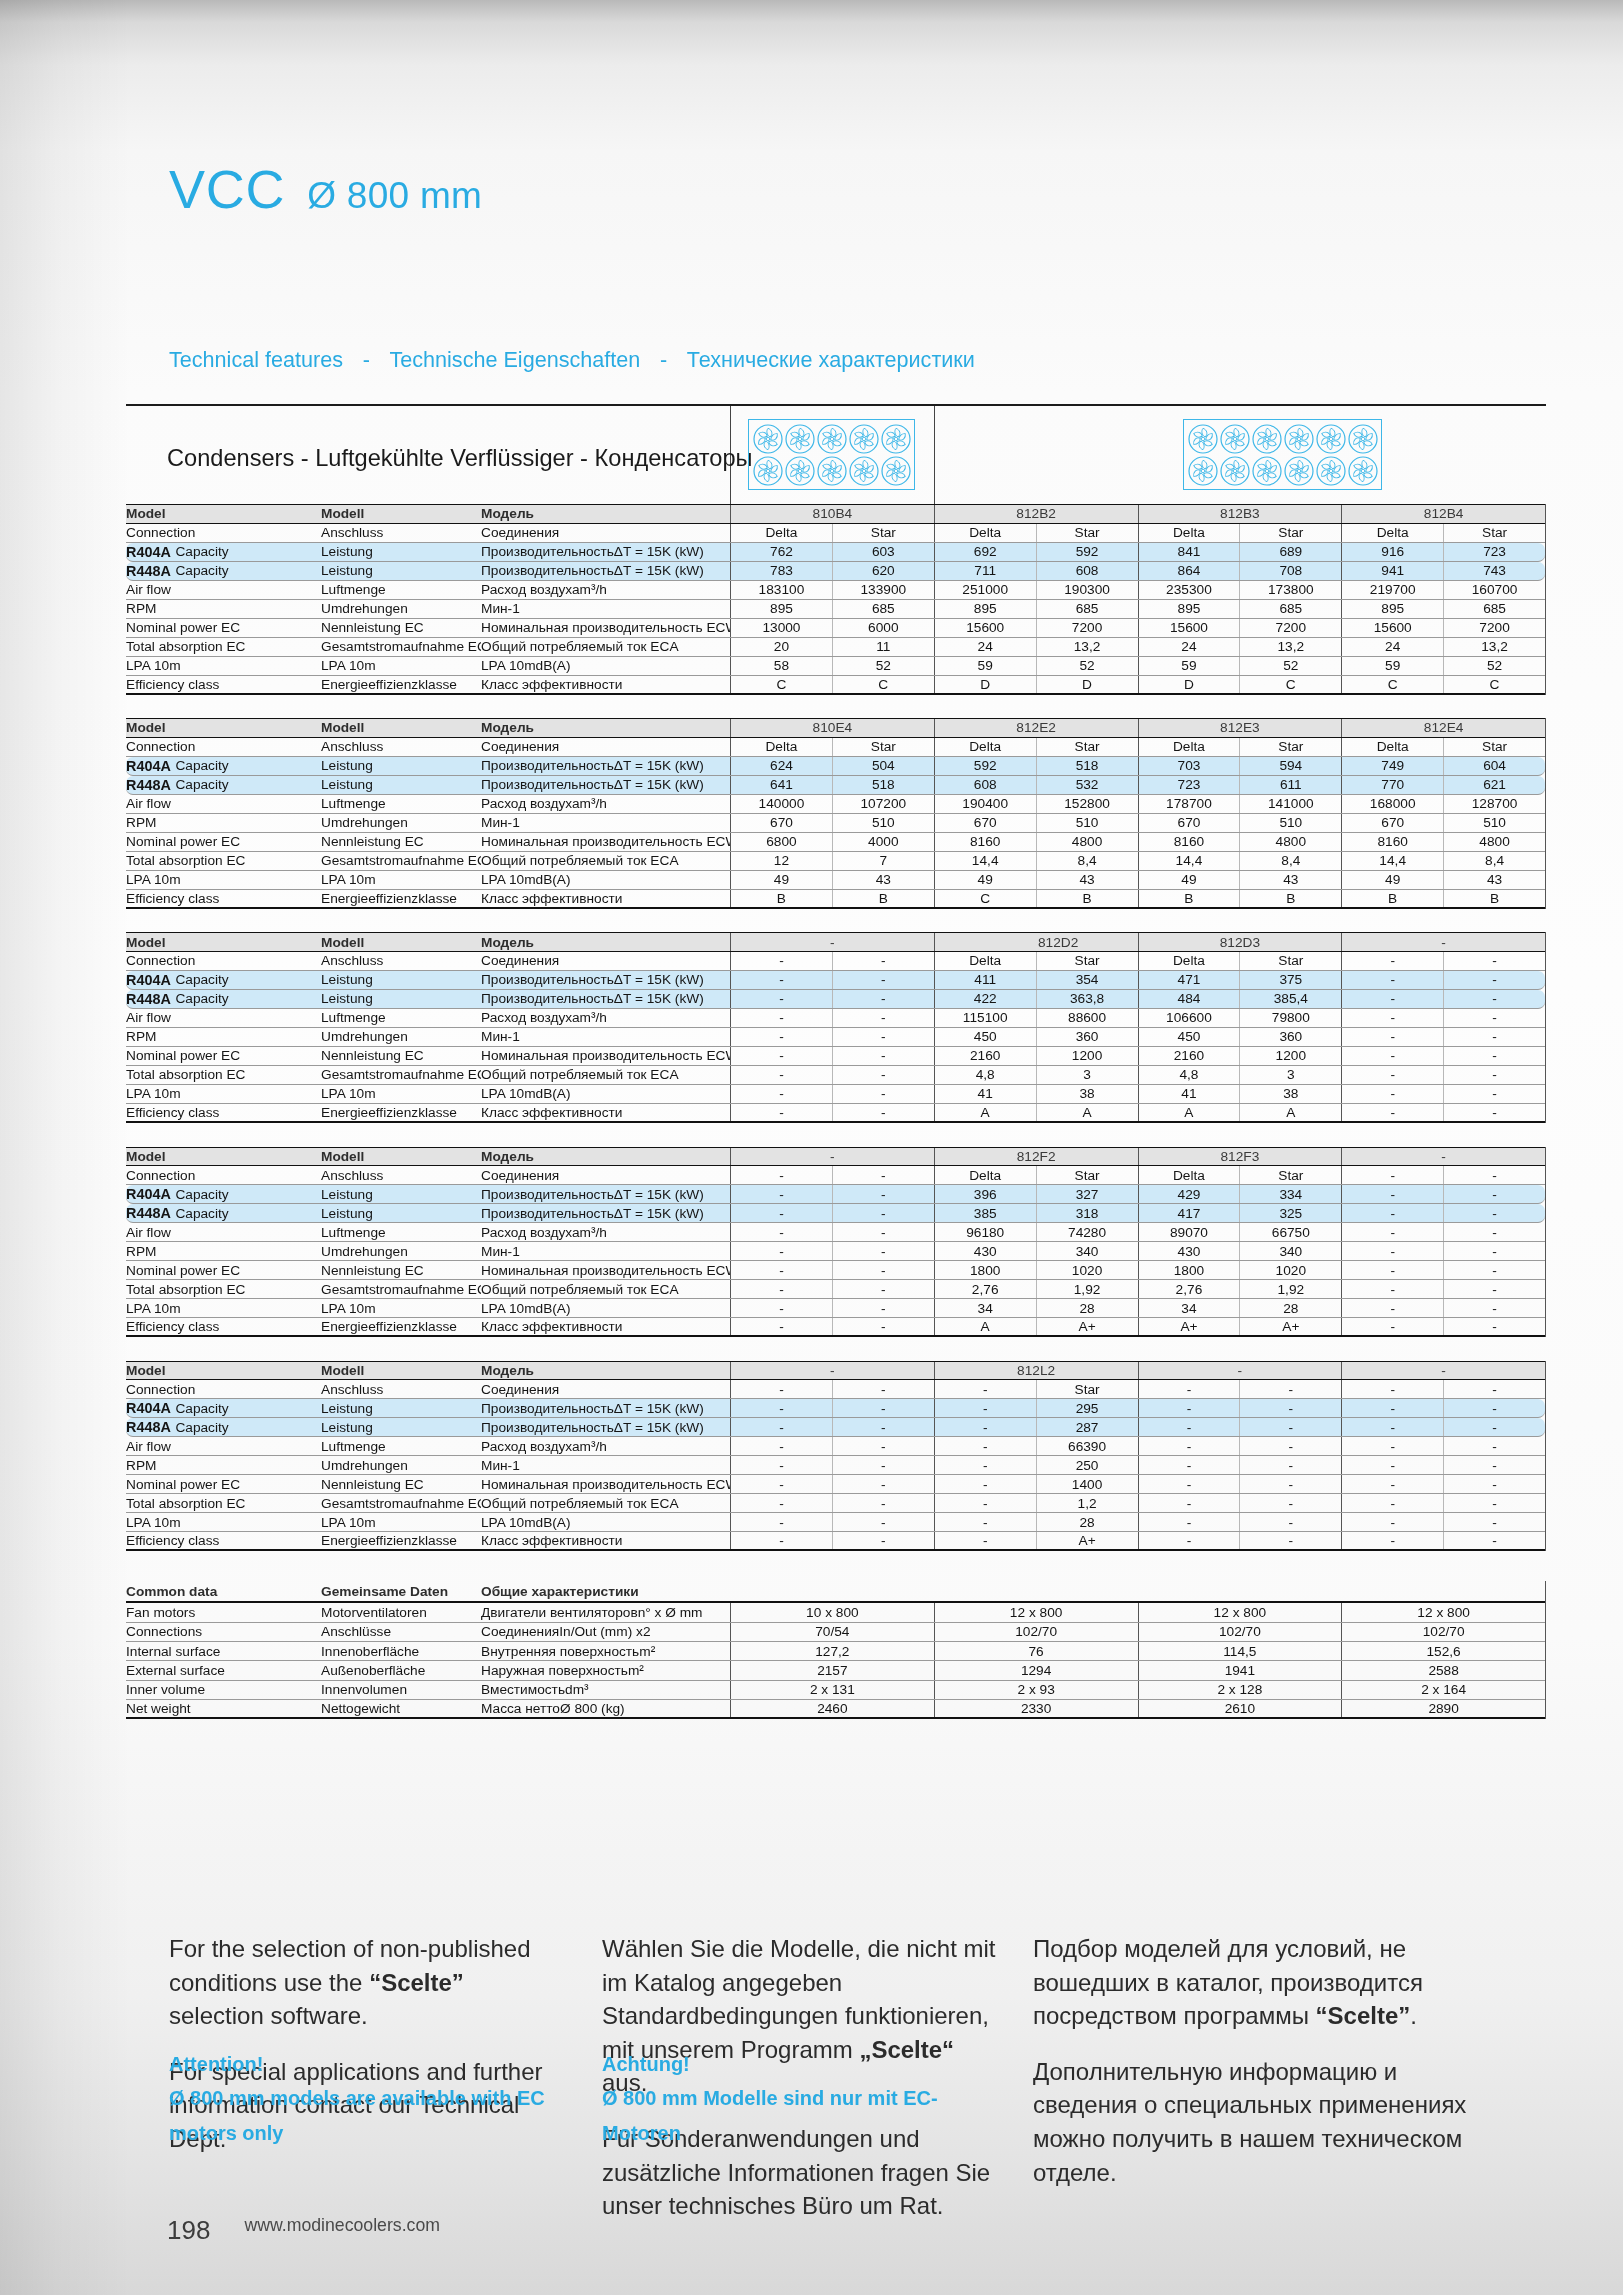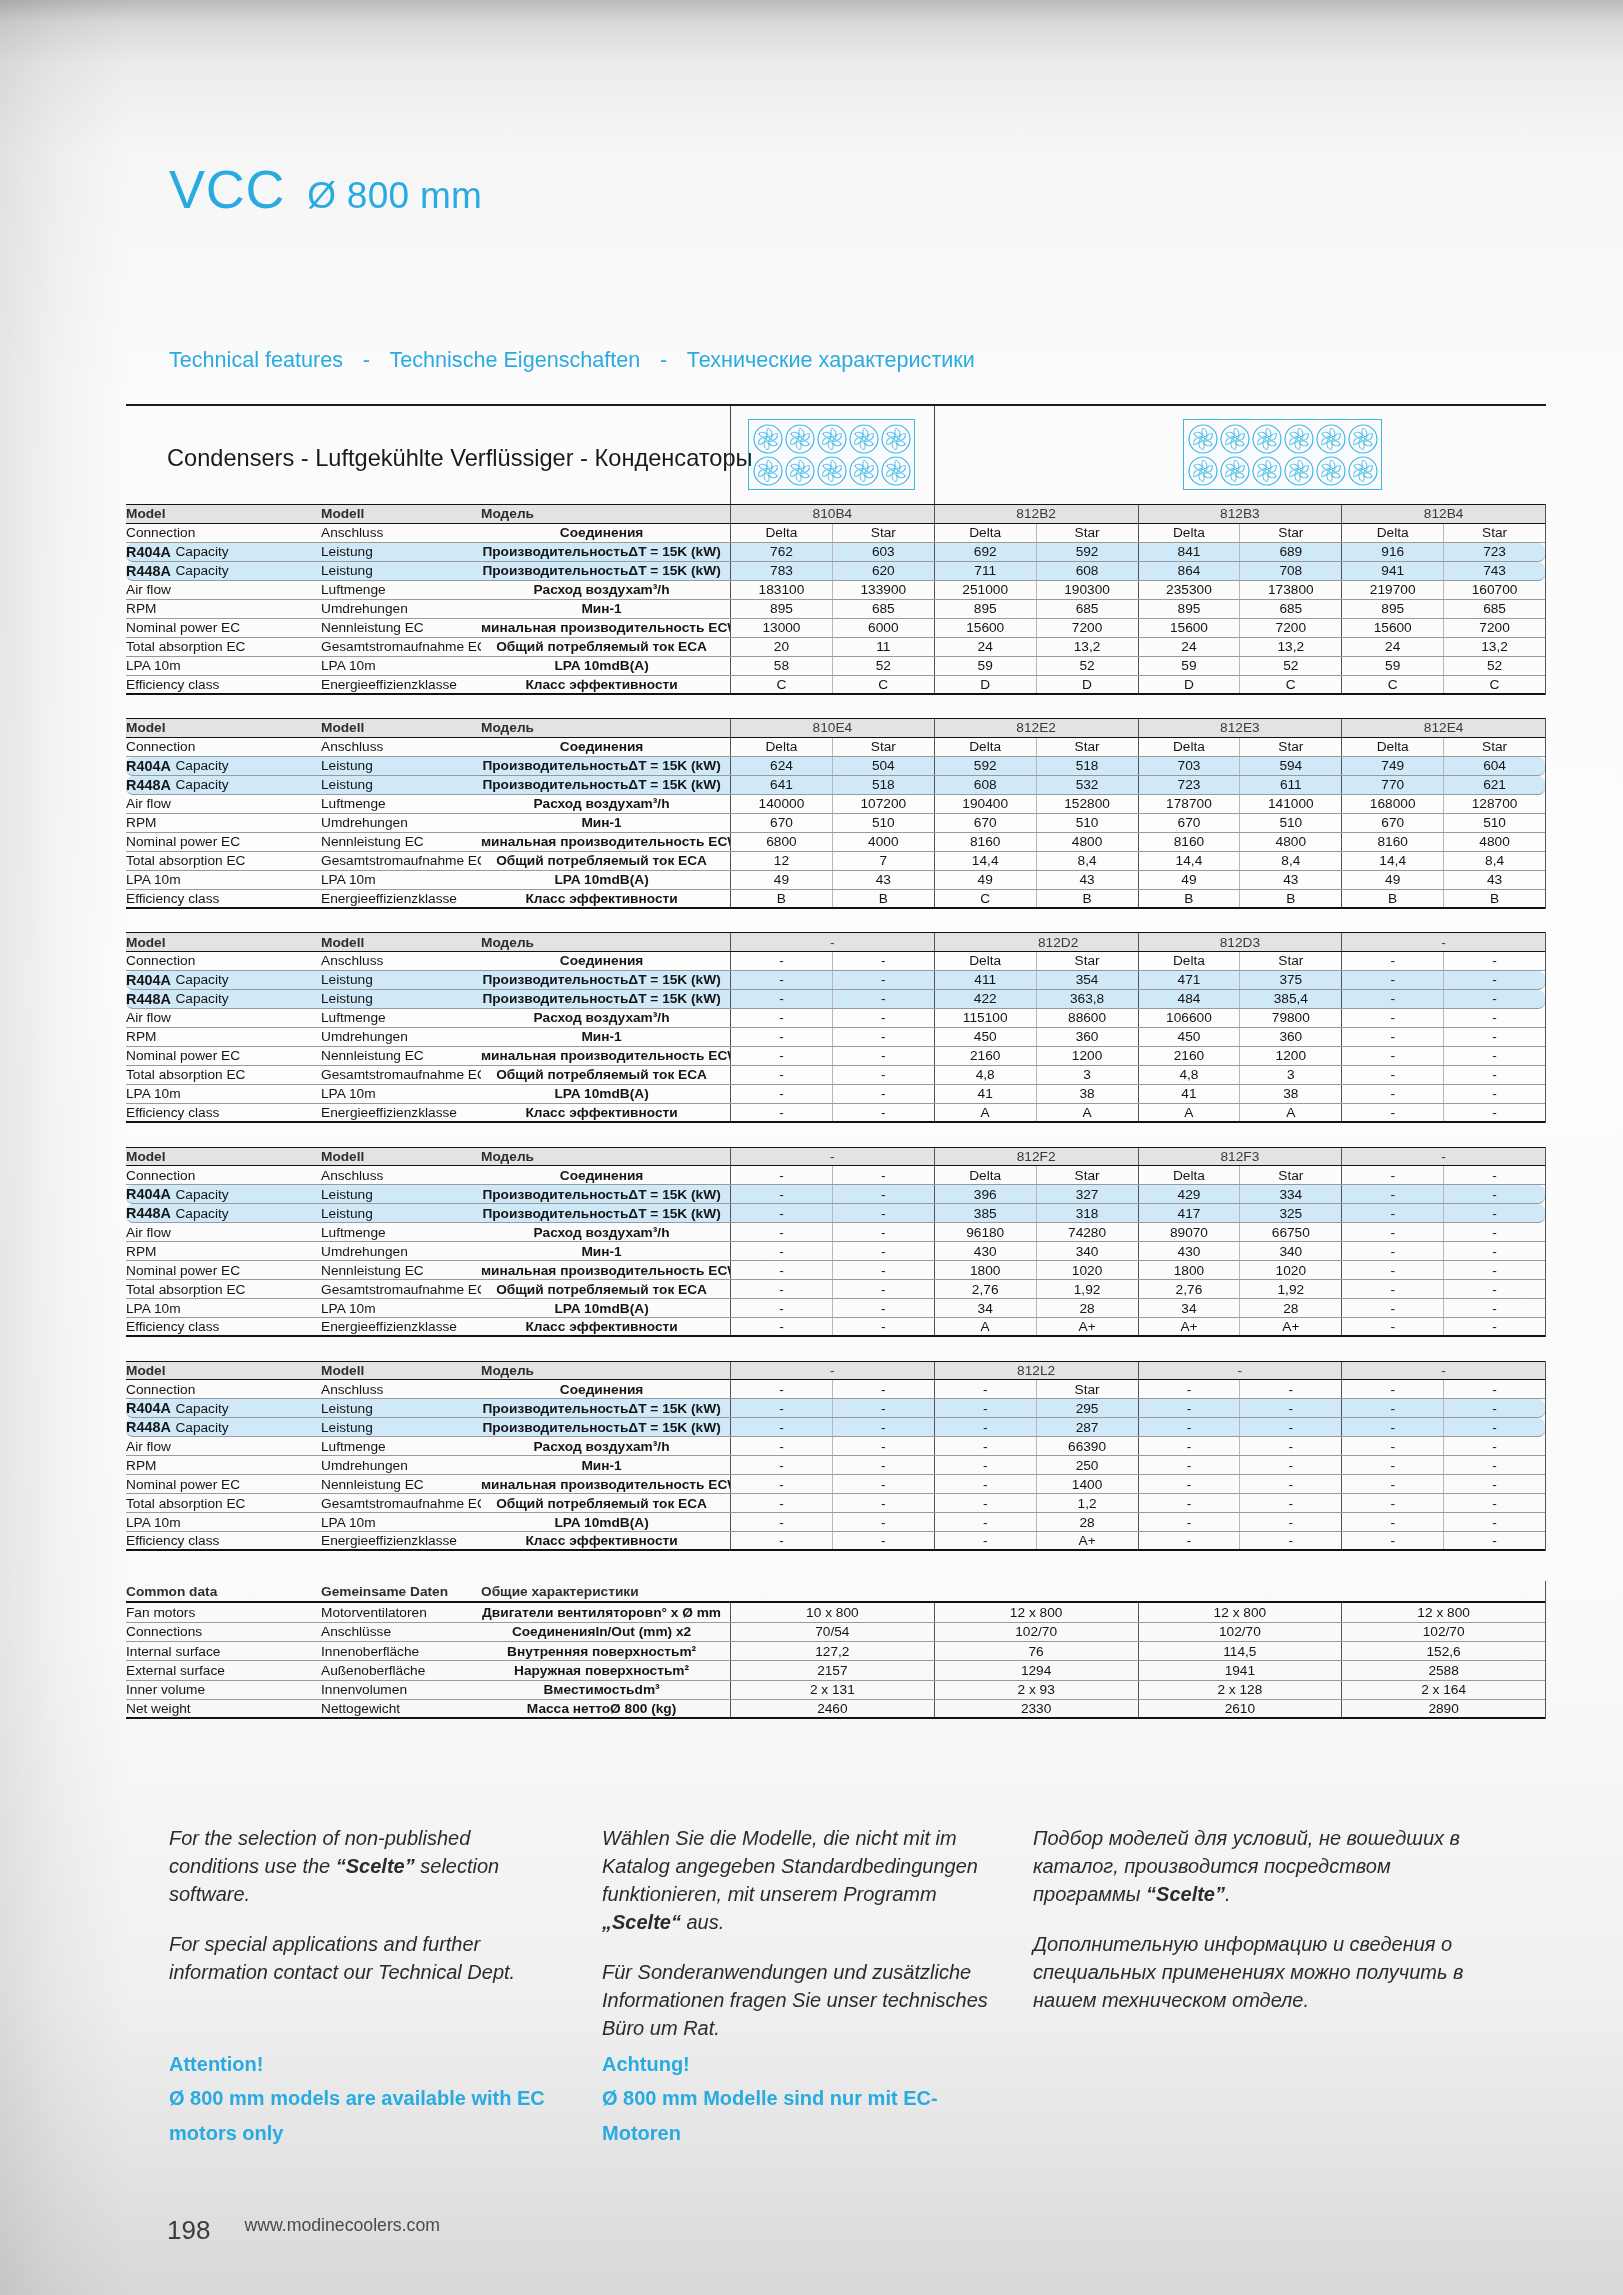--- a/index.html
+++ b/index.html
@@ -38,33 +38,33 @@
   .tables{ position:absolute; left:126px; top:504px; width:1420px; }
   .mtable{ margin-bottom:23.6px; border-right:0.7px solid #555; }
   .mtable .tr{ display:grid; grid-template-columns:195px 160px 249px repeat(8,1fr); height:19px; border-bottom:0.7px solid #9a9a9a; }
   .ctable .tr{ display:grid; grid-template-columns:195px 160px 249px repeat(4,1fr); height:19.3px; border-bottom:0.7px solid #9a9a9a; }
   .tr.head{ height:19.6px; background:#e3e3e3; border-top:1.3px solid #111; border-bottom:1.3px solid #111; }
   .tr.last{ border-bottom:2px solid #111; }
   .tr.hl{ background:#cfe9f8;border-radius:7px; }
   .td{ display:flex; align-items:center; justify-content:center; font-size:13.7px; color:#151515; overflow:hidden; white-space:nowrap; }
   .td.lab{ justify-content:flex-start; }
   .td.c1{ }
-  .td.ru{ justify-content:center; padding-right:7.9px;font-weight:bold; }
+  .td.ru{ justify-content:flex-start; padding-right:7.9px; }
   .td.ru .unit{ color:#151515; }
   .td b{ font-weight:700; margin-right:4.6px; font-size:14.4px; }
   .td.bold{ font-weight:700; color:#2e2e2e; }
   .td.gname{ font-weight:400; color:#3a3a3a; }
   .g0,.g1,.g2,.g3{ border-left:0.7px solid #555; }
   .h2{ border-left:0.7px solid #b8b8b8; }
   .ctable{ margin-top:30px; border-right:0.7px solid #555; }
   .ctable .tr.chead{ height:22px; border-bottom:2px solid #111; border-top:none; background:transparent; }
   .ctable .tr.chead .td{ font-weight:700; color:#2e2e2e; }
 
   
-  .note{ position:absolute; top:1824px; font-size:20px; color:#2b2b2b; line-height:1.4;font-style:italic; }
+  .note{ position:absolute; top:1932px; font-size:24px; color:#2b2b2b; line-height:1.4; }
   .note p{ margin-bottom:22px; }
   .note b{ font-weight:700; }
   .note-en{ left:169px; width:380px; }
   .note-de{ left:602px; width:399px; }
   .note-ru{ left:1033px; width:438px; }
 
   .attention{ position:absolute; top:2047px; font-size:20px; font-weight:700; color:#29abe2; line-height:1.72; }
   .att-en{ left:169px; width:386px; }
   .att-de{ left:602px; width:399px; }
   .att-ru{ left:1033px; width:445px; }

